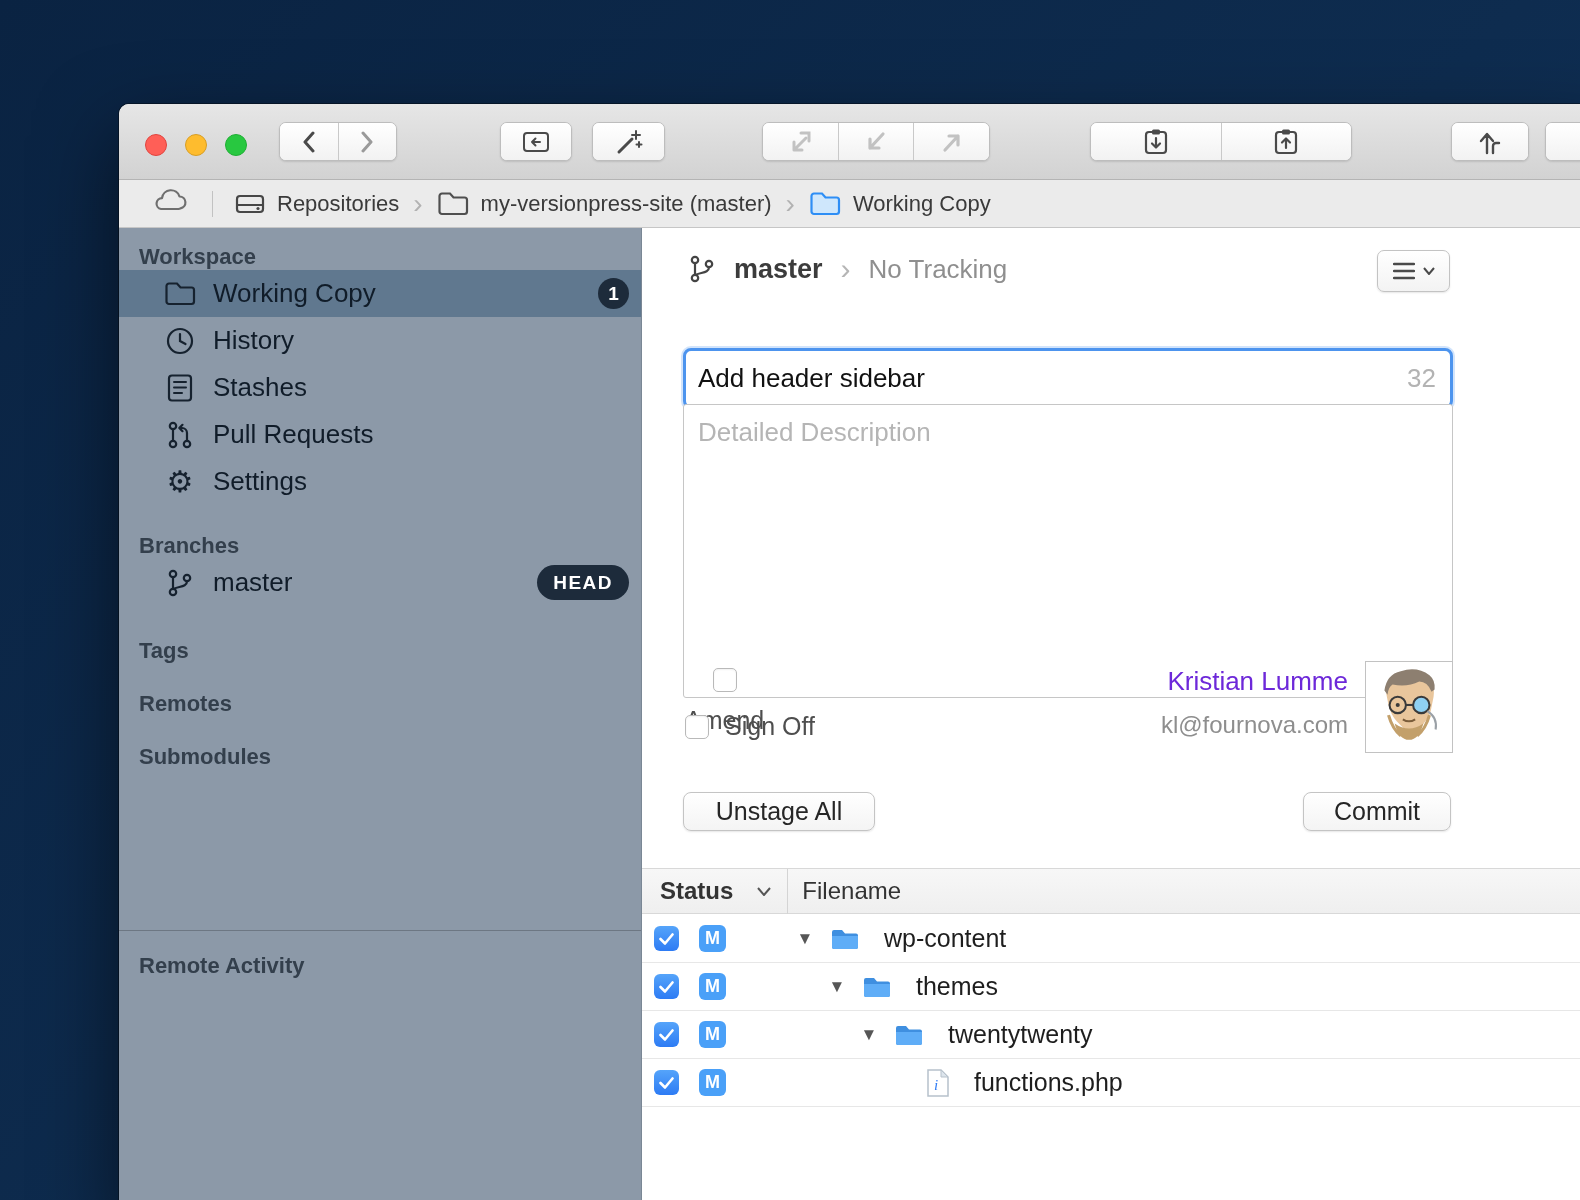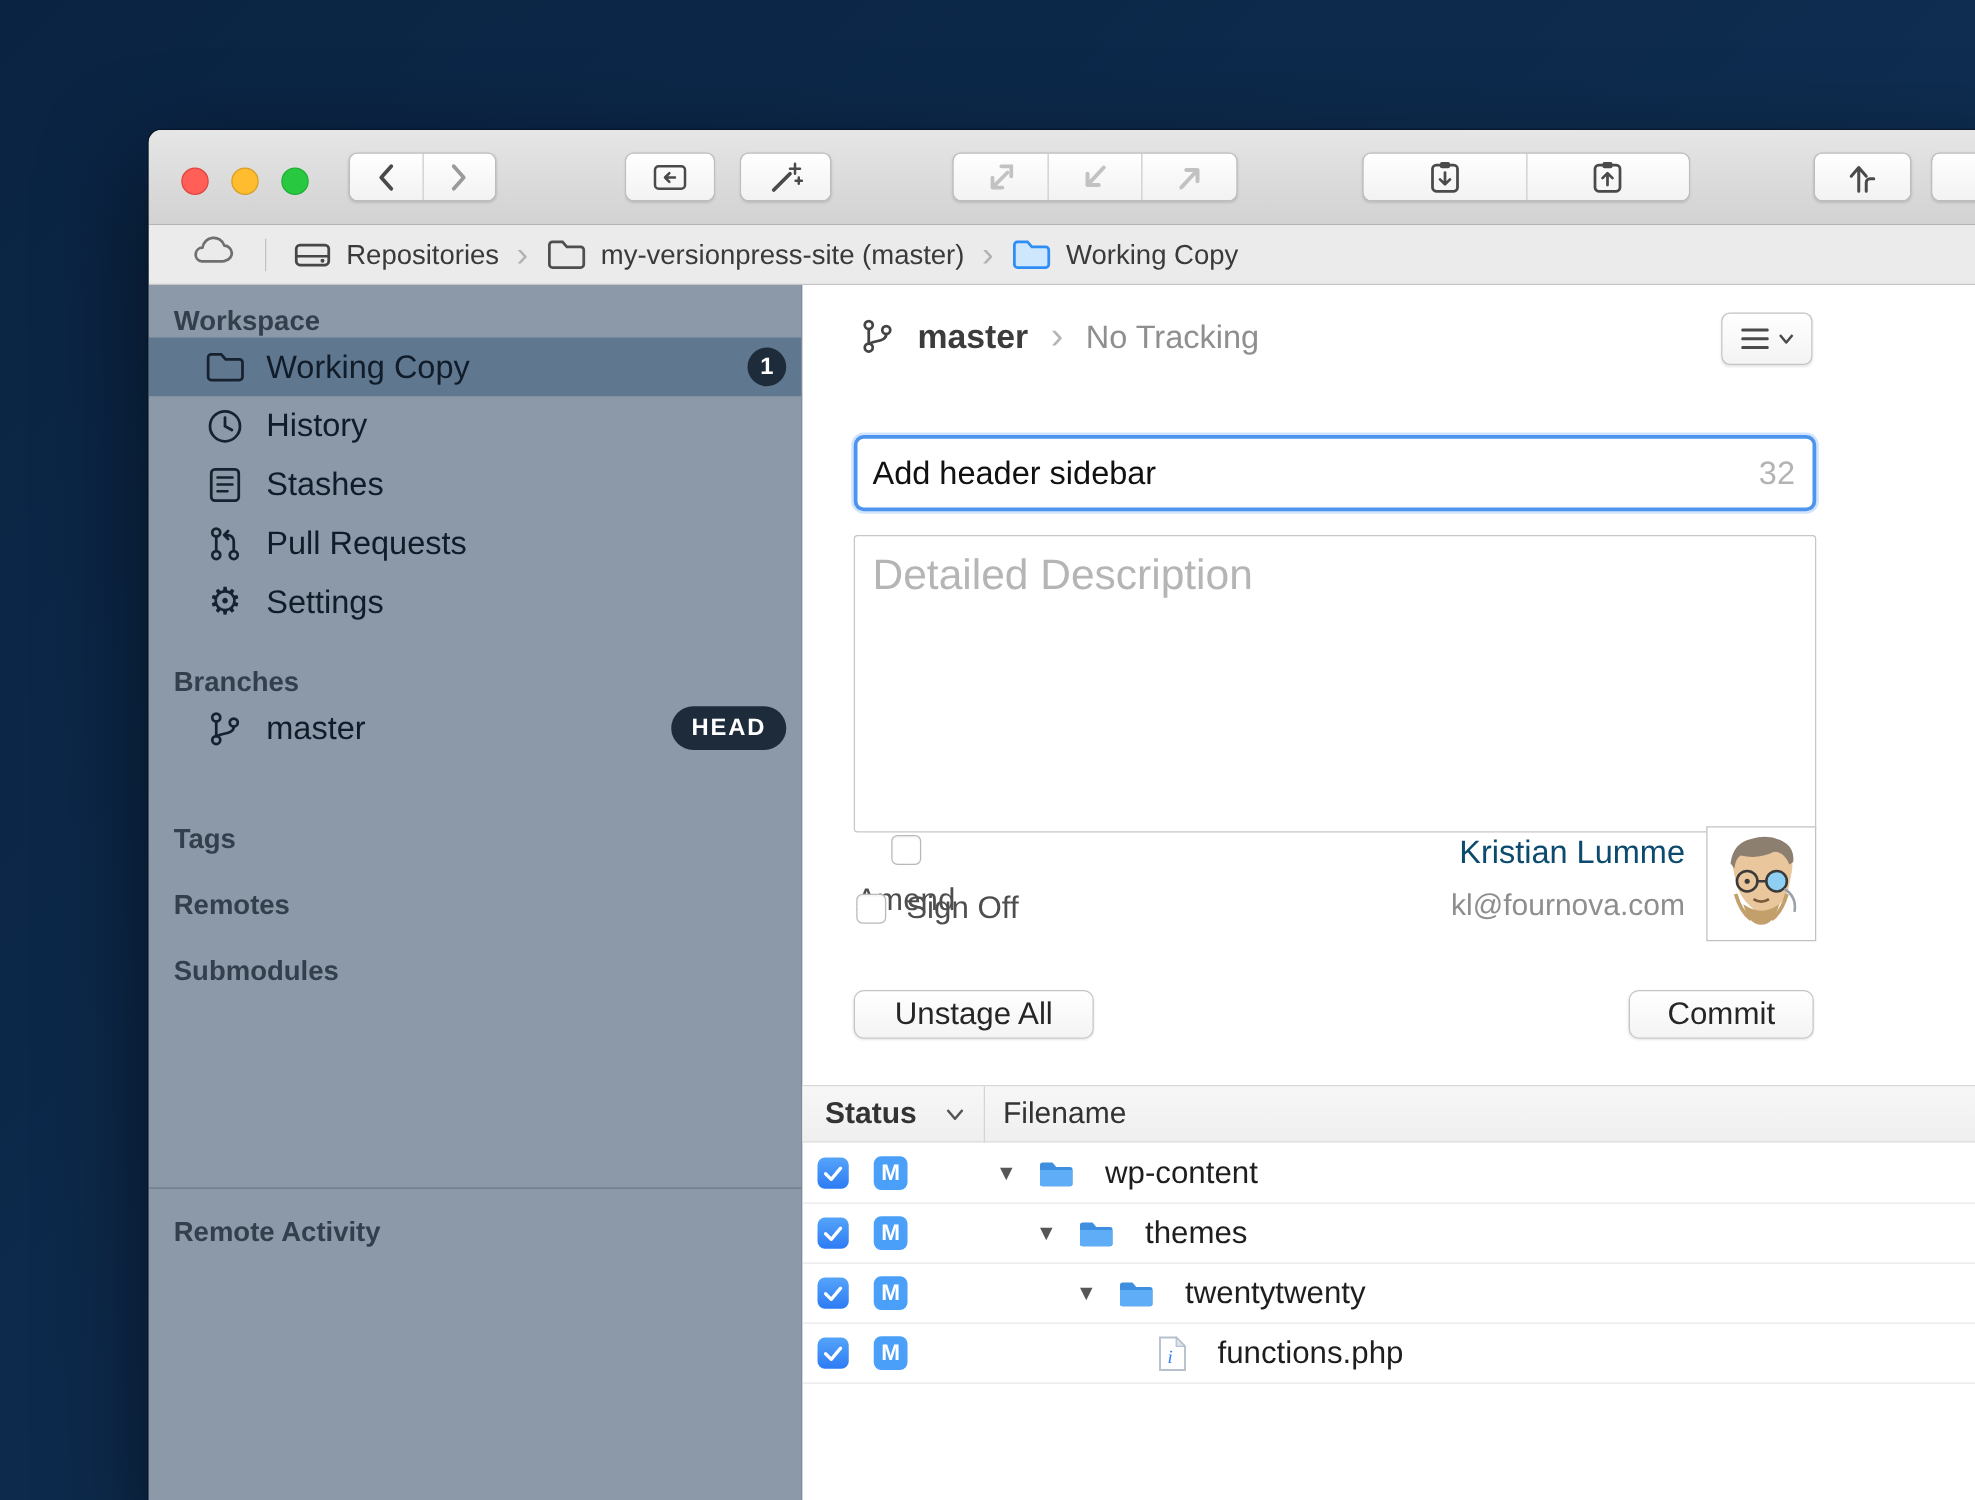--- a/index.html
+++ b/index.html
@@ -49,21 +49,21 @@
   .sb-icon { width:34px; display:flex; justify-content:center; }
   .sb-text { margin-left:16px; font-size:26px; color:#101c29; }
   .sb-gear { font-size:30px; color:#16222f; line-height:1; }
   .sb-badge { margin-left:auto; min-width:31px; height:31px; border-radius:16px;
     background:#1d2b3b; color:#fff; font-size:19px; font-weight:700;
     display:flex; align-items:center; justify-content:center; }
   .sb-head { margin-left:auto; height:35px; padding:0 16px; border-radius:18px;
     background:#1d2b3b; color:#fff; font-size:19px; font-weight:700; letter-spacing:1.5px;
     display:flex; align-items:center; }
   .sb-divider { margin-top:160px; border-top:1px solid rgba(0,0,0,.22); }
-  .mt28 { margin-top:28px; } .mt32 { margin-top:52px; } .mt27 { margin-top:27px; } .mt22 { margin-top:22px; }
+  .mt28 { margin-top:28px; } .mt32 { margin-top:32px; } .mt27 { margin-top:27px; } .mt22 { margin-top:22px; }
 
   
   .content { position:relative; flex:1; background:#fff; }
 
   .branch-bar { position:absolute; left:0; top:0; right:0; height:82px;
     display:flex; align-items:center; padding-left:46px; gap:18px; }
   .branch-name { font-size:27px; font-weight:600; color:#3c3c3c; }
   .branch-sep { font-size:30px; color:#b5b5b5; }
   .branch-tracking { font-size:26px; color:#8f8f8f; }
   .menu-btn { position:absolute; left:735px; top:22px; width:73px; height:42px;
@@ -71,33 +71,33 @@
     display:flex; align-items:center; justify-content:center; gap:8px; cursor:pointer;
     box-shadow:0 1px 2px rgba(0,0,0,.1); }
 
   .commit-subject { position:absolute; left:41px; top:120px; width:770px; height:61px;
     border:3px solid #4d94ee; border-radius:8px; background:#fff;
     box-shadow:0 0 0 2px rgba(77,148,238,.25); display:flex; align-items:center; }
   .commit-subject input { flex:1; border:none; outline:none; font-size:26px; color:#111;
     padding:0 8px 0 12px; font-family:inherit; background:transparent; }
   .char-count { font-size:26px; color:#b3b3b3; padding-right:14px; }
 
-  .commit-desc { position:absolute; left:41px; top:200px; width:770px; height:238px;
+  .commit-desc { position:absolute; left:41px; top:176px; width:770px; height:294px;
     border:1px solid #c6c6c6; border-radius:3px; resize:none; outline:none;
-    font-size:34px; font-family:inherit; color:#222; padding:12px 14px; }
+    font-size:26px; font-family:inherit; color:#222; padding:12px 14px; }
   .commit-desc::placeholder { color:#b5b5b5; }
 
   .cb-row { position:absolute; left:43px; display:flex; align-items:center; gap:14px; }
   .cb-row.amend { top:440px;flex-direction:column; } .cb-row.signoff { top:484px;gap:16px; }
   .cbx { width:24px; height:24px; border:1px solid #b9b9b9; border-radius:5px; background:#fff;
     box-shadow: inset 0 1px 2px rgba(0,0,0,.06); cursor:pointer; }
   .cb-label { font-size:25px; color:#4e4e4e; }
 
   .author { position:absolute; left:340px; top:438px; width:366px; text-align:right; }
-  .author .name { font-size:26px; color:#0c4a6e; }
+  .author .name { font-size:26px; color:#6d28d9; }
   .author .email { font-size:24px; color:#8e8e8e; margin-top:14px; }
   .avatar { position:absolute; left:723px; top:433px; width:88px; height:92px;
     border:1px solid #c2c2c2; background:#fff; padding:2px; }
   .avatar svg { width:100%; height:100%; display:block; }
 
   .btn { position:absolute; top:564px; height:39px; border:1px solid #c4c4c4; border-radius:8px;
     background:linear-gradient(#ffffff,#f4f4f4); font-size:25px; color:#262626;
     font-family:inherit; cursor:pointer; box-shadow:0 1px 2px rgba(0,0,0,.1); }
   .btn.unstage { left:41px; width:192px; }
   .btn.commit { left:661px; width:148px; }

